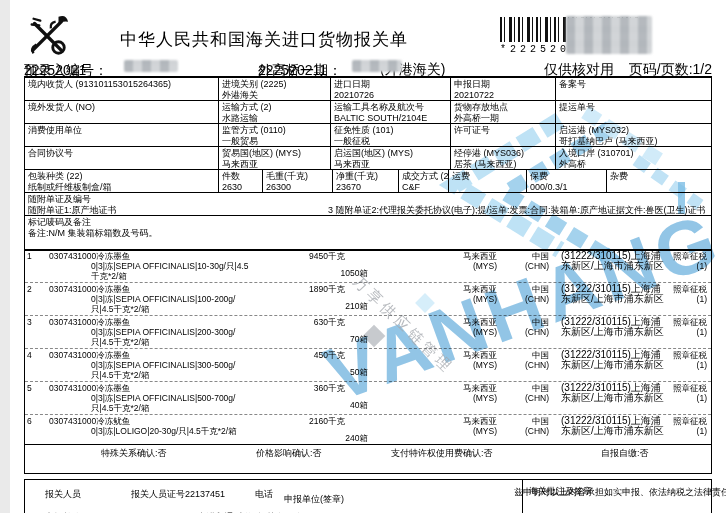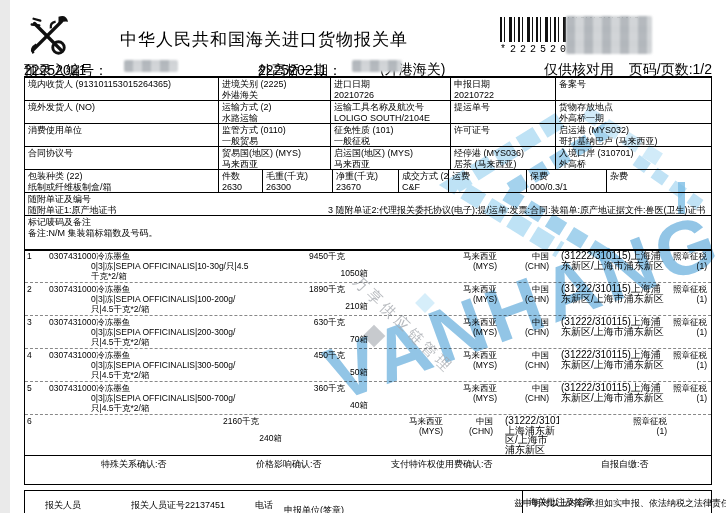--- a/index.html
+++ b/index.html
@@ -154,30 +154,30 @@
         <div class="icell">
             <span class="lbl">境外发货人 (NO)</span>
             <span class="val"></span>
           </div>
         <div class="icell">
             <span class="lbl">运输方式 (2)</span>
             <span class="val">水路运输</span>
           </div>
         <div class="icell">
             <span class="lbl">运输工具名称及航次号</span>
-            <span class="val">LOLIGO SOUTH/2104E</span>
-          </div>
-        <div class="icell">
-            <span class="lbl">提运单号</span>
-            <span class="val"></span>
+            <span class="val">BALTIC SOUTH/2104E</span>
           </div>
         <div class="icell">
             <span class="lbl">货物存放地点</span>
             <span class="val">外高桥一期</span>
           </div>
+        <div class="icell">
+            <span class="lbl">提运单号</span>
+            <span class="val"></span>
+          </div>
       </div>
       <div class="irow cols-a">
         <div class="icell">
             <span class="lbl">消费使用单位</span>
             <span class="val"></span>
           </div>
         <div class="icell">
             <span class="lbl">监管方式 (0110)</span>
             <span class="val">一般贸易</span>
           </div>
@@ -391,20 +391,24 @@
           </div>
         <div class="gc gc-domestic">(31222/310115)上海浦东新区/上海市浦东新区</div>
         <div class="gc gc-levy">
             <div>照章征税</div>
             <div>(1)</div>
           </div>
       </div>
 
       <div class="grow">
         <div class="gc">6</div>
+        <div class="gc gc-name">
+          <div><span>0307431000</span><span>冷冻鱿鱼</span></div>
+          <div class="spec">0|3|冻|LOLIGO|20-30g/只|4.5千克*2/箱</div>
+        </div>
         <div class="gc gc-qty">
             <div class="q1">2160千克</div>
             <div class="q2">240箱</div>
           </div>
         <div class="gc gc-price"></div>
         <div class="gc gc-origin">
             <div>马来西亚</div>
             <div>(MYS)</div>
           </div>
         <div class="gc gc-dest">

